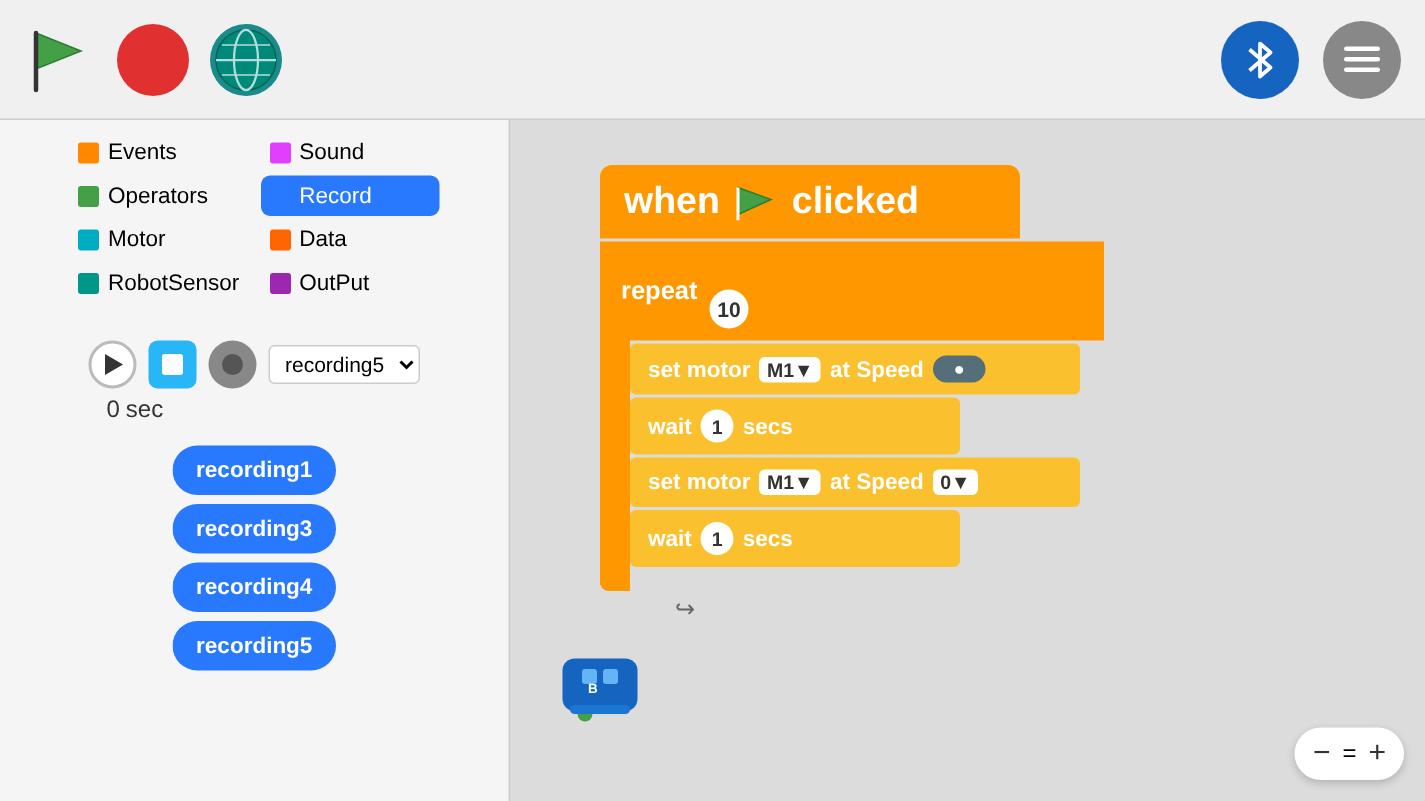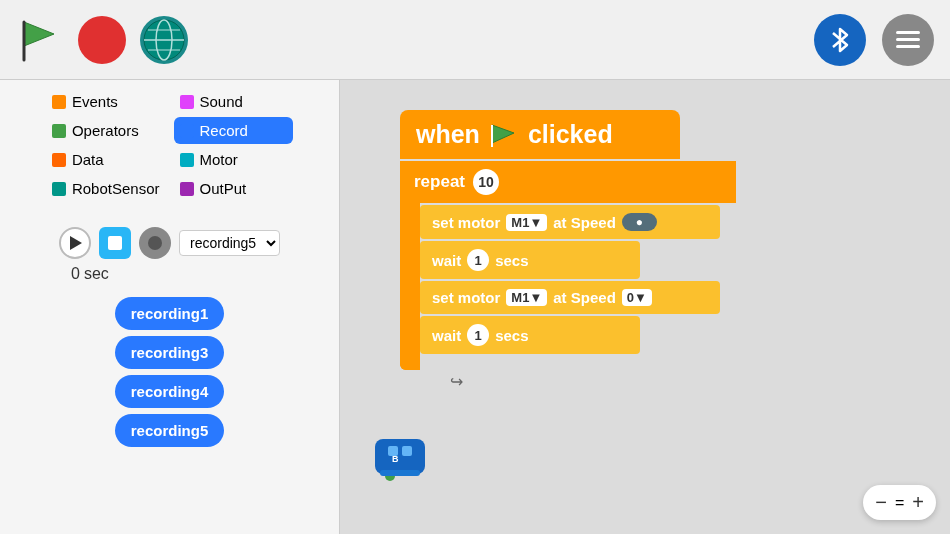--- a/index.html
+++ b/index.html
@@ -380,27 +380,27 @@
       <div class="category-item">
         <div class="cat-dot green"></div>
         <span>Operators</span>
       </div>
 
       <div class="category-item active">
         <div class="cat-dot blue-active"></div>
         <span>Record</span>
       </div>
       <div class="category-item">
+        <div class="cat-dot cyan"></div>
+        <span>Motor</span>
+      </div>
+
+      <div class="category-item">
         <div class="cat-dot orange2"></div>
         <span>Data</span>
-      </div>
-
-      <div class="category-item">
-        <div class="cat-dot cyan"></div>
-        <span>Motor</span>
       </div>
       <div class="category-item">
         <div class="cat-dot teal"></div>
         <span>RobotSensor</span>
       </div>
 
       <div class="category-item">
         <div class="cat-dot purple"></div>
         <span>OutPut</span>
       </div>
@@ -451,21 +451,21 @@
         <svg width="28" height="24" viewBox="0 0 28 24">
           <polygon points="2,2 24,10 2,20" fill="#43a047" stroke="#2e7d32" stroke-width="1"></polygon>
           <line x1="2" y1="2" x2="2" y2="24" stroke="white" stroke-width="2"></line>
         </svg>
         <span>clicked</span>
       </div>
 
       <div class="repeat-block-wrapper" style="position:relative;">
         <div style="background:#ff9800; padding:8px 14px; font-size:17px; font-weight:bold; color:white; display:flex; align-items:center; gap:8px; border-radius:0; width:336px; margin-top:2px;">
           <span>repeat</span>
-          <span style="background:white; color:#333; border-radius:50%; width:26px; height:26px; display:inline-flex; align-items:center; justify-content:center; font-size:14px; font-weight:bold;">10</span>
+          <span style="background:white; color:#333; border-radius:50%; width:26px; height:26px; display:inline-flex; align-items:center; justify-content:center; font-size:14px; font-weight:bold;margin-top:24px;">10</span>
         </div>
 
         <div class="repeat-left-bar"></div>
 
         <div class="repeat-body">
 
           <div style="background:#fbc02d; padding:8px 12px; font-size:15px; font-weight:bold; color:white; display:flex; align-items:center; gap:6px; margin-top:2px; border-radius:4px; width:300px;">
             <span>set motor</span>
             <span style="background:white;color:#333;border-radius:4px;padding:1px 5px;font-size:13px;">M1▼</span>
             <span>at Speed</span>

